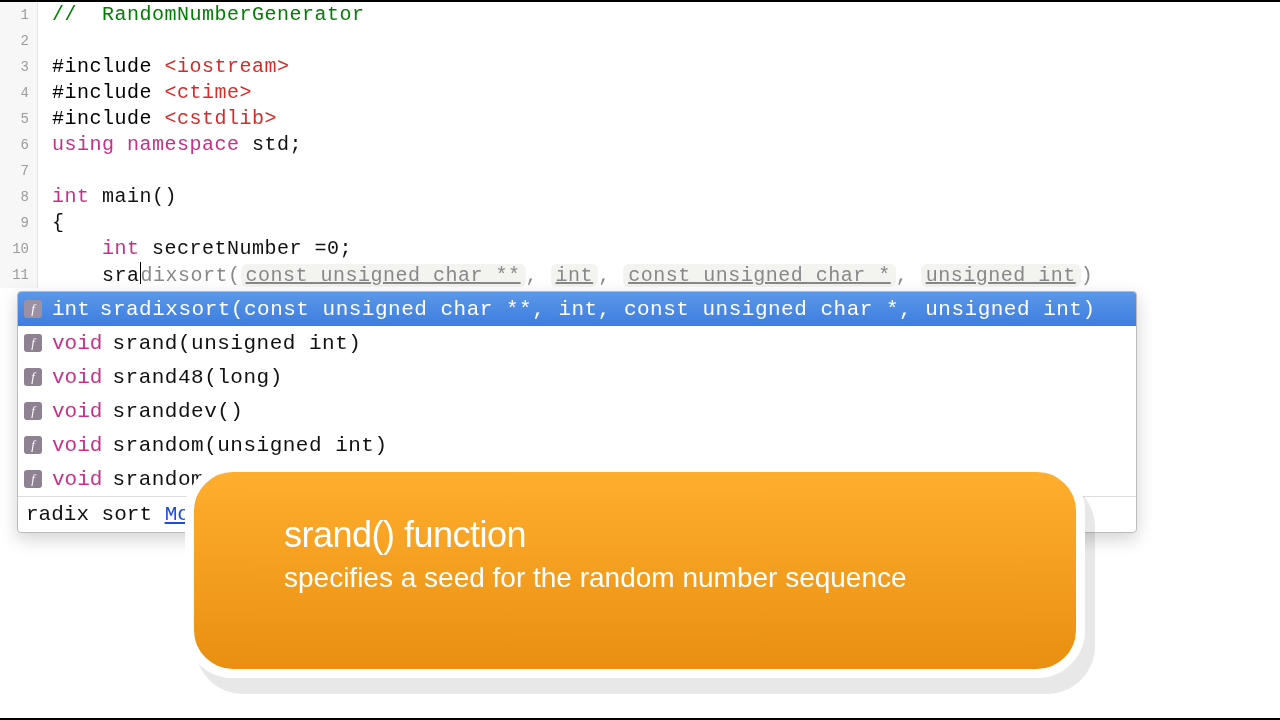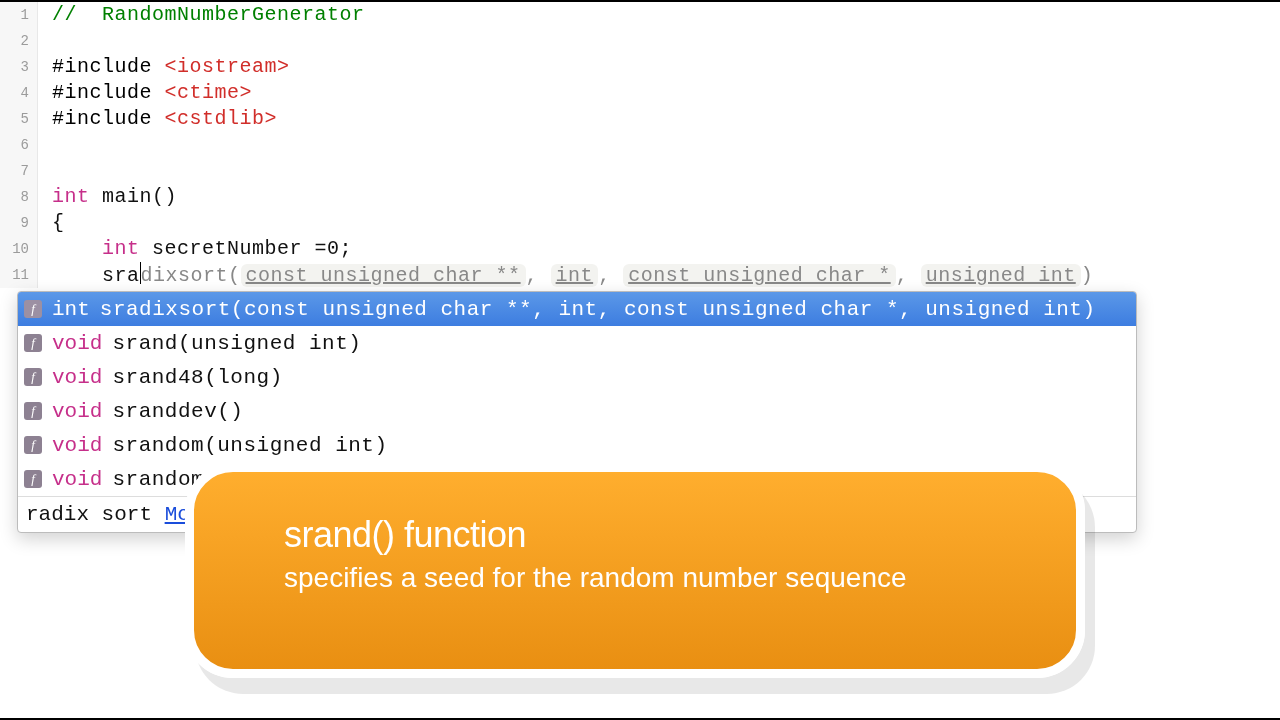--- a/index.html
+++ b/index.html
@@ -150,20 +150,21 @@
     <div class="line">
       <div class="gutter">4</div>
       <div class="code"><span class="preproc">#include </span><span class="angle">&lt;ctime&gt;</span></div>
     </div>
     <div class="line">
       <div class="gutter">5</div>
       <div class="code"><span class="preproc">#include </span><span class="angle">&lt;cstdlib&gt;</span></div>
     </div>
     <div class="line">
       <div class="gutter">6</div>
+      <div class="code"><span class="keyword">using namespace</span><span class="plain"> std;</span></div>
     </div>
     <div class="line">
       <div class="gutter">7</div>
       <div class="code"></div>
     </div>
     <div class="line">
       <div class="gutter">8</div>
       <div class="code"><span class="keyword">int</span><span class="plain"> main()</span></div>
     </div>
     <div class="line">

